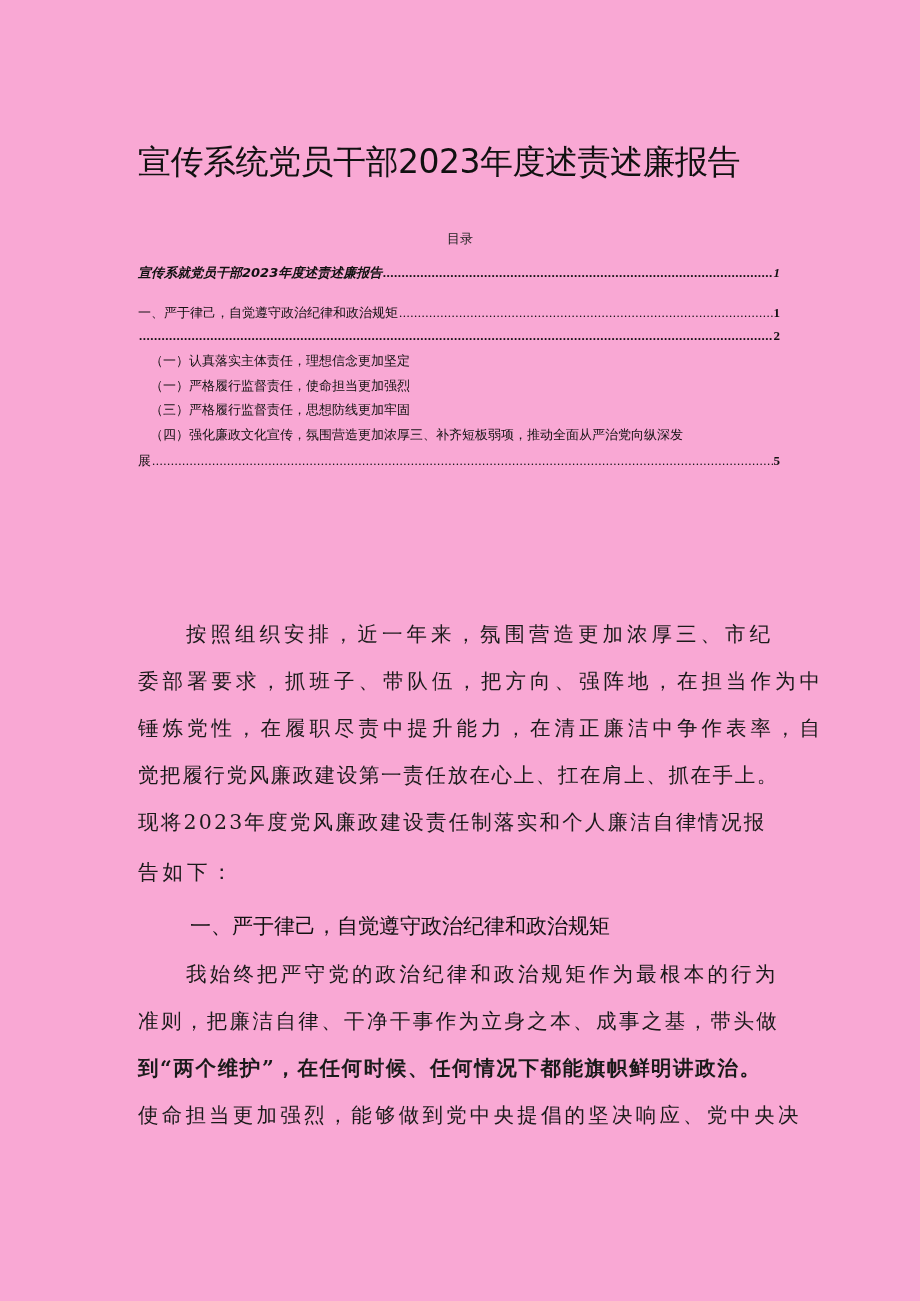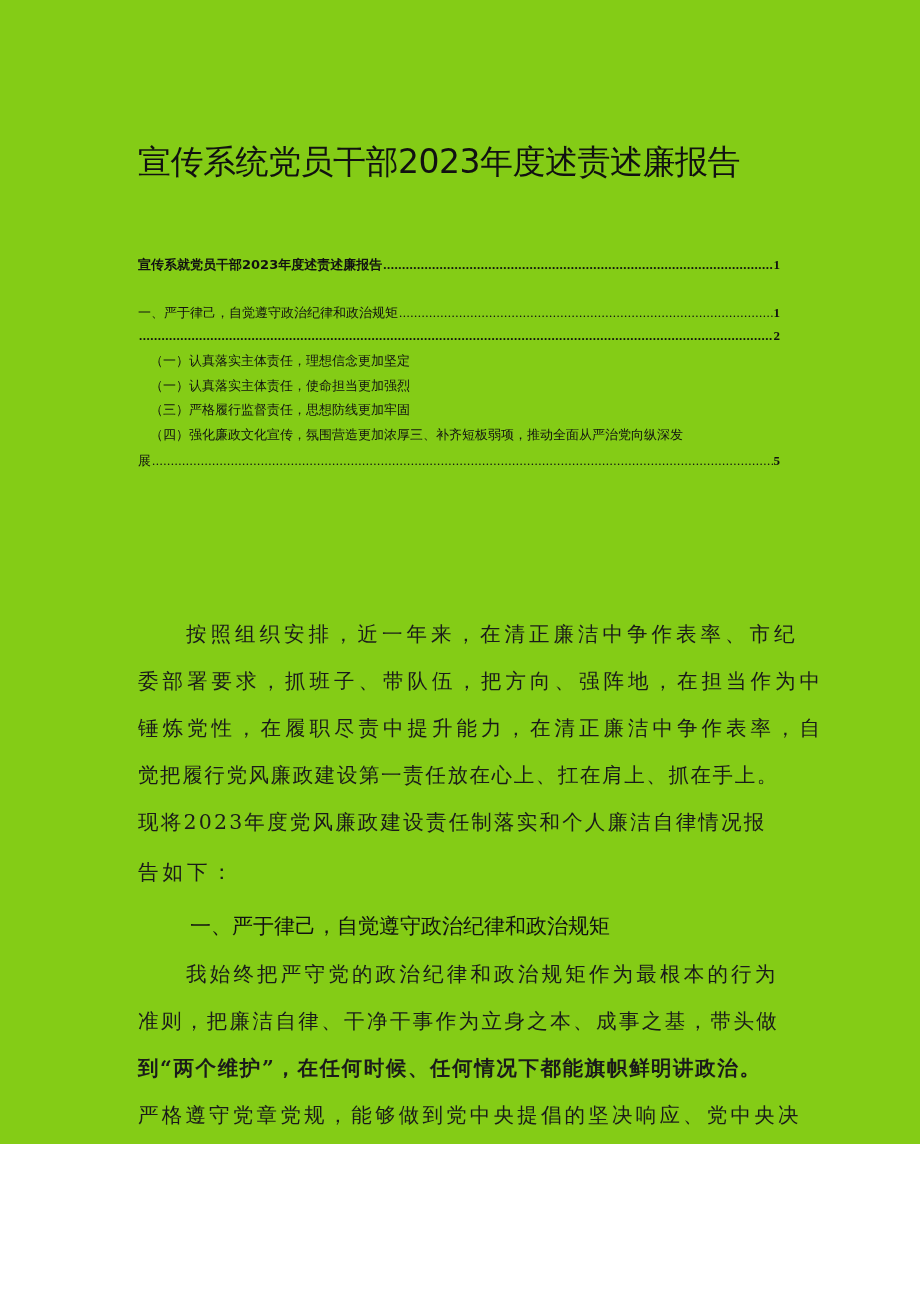--- a/index.html
+++ b/index.html
@@ -1,17 +1,17 @@
 <!DOCTYPE html>
 <html><head>
   <meta charset="utf-8">
   <style>
     html, body { margin: 0; padding: 0; background: #ffffff; }
     body { width: 920px; height: 1301px; position: relative; overflow: hidden; color: #111; }
-    .page { position: absolute; left: 0; top: 0; width: 920px; height: 1144px; background: #84cc16; }
+    .page { position: absolute; left: 0; top: 0; width: 920px; height: 1301px; background: #f9a8d4; }
     .title { position: absolute; left: 138px; top: 140px; width: 640px; font-family: "DejaVu Sans", sans-serif; font-size: 33px; letter-spacing: -0.5px; color: #111; white-space: nowrap; }
     .toc-heading { position: absolute; left: 0; width: 920px; top: 230px; text-align: center; font-family: "DejaVu Sans", sans-serif; font-size: 13px; color: #222; }
     .toc { position: absolute; left: 138px; width: 642px; font-family: "DejaVu Sans", sans-serif; font-size: 13px; color: #111; }
     .toc-row { position: absolute; left: 0; width: 642px; display: flex; align-items: baseline; white-space: nowrap; }
     .toc-row .label { flex: 0 0 auto; }
     .toc-row .dots { flex: 1 1 auto; overflow: hidden; margin: 0 1px; letter-spacing: 0.5px; font-family: "Liberation Serif", serif; font-weight: bold; }
     .toc-row .dots::before { content: "......................................................................................................................................................................................................................................................"; }
     .toc-row .page-num { flex: 0 0 auto; font-family: "Liberation Serif", serif; font-weight: bold; }
     .bold { font-weight: bold; }
     .toc-sub { position: absolute; left: 12px; white-space: nowrap; }
@@ -19,58 +19,59 @@
     .line { position: absolute; left: 0; white-space: nowrap; letter-spacing: 4px; }
     .h1 { position: absolute; left: 190px; top: 912px; font-family: "DejaVu Sans", sans-serif; font-size: 21px; color: #111; white-space: nowrap; }
   </style>
 </head>
 <body>
 
 <div class="page">
 
   <div class="title">宣传系统党员干部2023年度述责述廉报告</div>
 
+  <div class="toc-heading">目录</div>
 
   <div class="toc" style="top:0;">
-    <div class="toc-row bold" style="top:256px;">
+    <div class="toc-row bold" style="top:264px;font-style:italic;">
       <span class="label">宣传系就党员干部2023年度述责述廉报告</span>
       <span class="dots"></span>
       <span class="page-num">1</span>
     </div>
     <div class="toc-row" style="top:304px;">
       <span class="label">一、严于律己，自觉遵守政治纪律和政治规矩</span>
       <span class="dots" style="font-weight:normal;"></span>
       <span class="page-num">1</span>
     </div>
     <div class="toc-row" style="top:328px;">
       <span class="dots"></span>
       <span class="page-num">2</span>
     </div>
     <div class="toc-sub" style="top:352px;">（一）认真落实主体责任，理想信念更加坚定</div>
-    <div class="toc-sub" style="top:377px;">（一）认真落实主体责任，使命担当更加强烈</div>
+    <div class="toc-sub" style="top:377px;">（一）严格履行监督责任，使命担当更加强烈</div>
     <div class="toc-sub" style="top:401px;">（三）严格履行监督责任，思想防线更加牢固</div>
     <div class="toc-sub" style="top:426px;text-align:center;">（四）强化廉政文化宣传，氛围营造更加浓厚三、补齐短板弱项，推动全面从严治党向纵深发</div>
     <div class="toc-row" style="top:452px;">
       <span class="label">展</span>
       <span class="dots" style="font-weight:normal;"></span>
       <span class="page-num">5</span>
     </div>
   </div>
 
   <div class="body-text" style="top:0;">
-    <div class="line" style="top:620px; left:48px;">按照组织安排，近一年来，在清正廉洁中争作表率、市纪</div>
+    <div class="line" style="top:620px; left:48px;">按照组织安排，近一年来，氛围营造更加浓厚三、市纪</div>
     <div class="line" style="top:667px;text-align:right;">委部署要求，抓班子、带队伍，把方向、强阵地，在担当作为中</div>
     <div class="line" style="top:714px;">锤炼党性，在履职尽责中提升能力，在清正廉洁中争作表率，自</div>
     <div class="line" style="top:761px; letter-spacing:1.6px;text-align:center;">觉把履行党风廉政建设第一责任放在心上、扛在肩上、抓在手上。</div>
     <div class="line" style="top:808px; letter-spacing:2.2px;">现将2023年度党风廉政建设责任制落实和个人廉洁自律情况报</div>
     <div class="line" style="top:858px;">告如下：</div>
   </div>
 
   <div class="h1">一、严于律己，自觉遵守政治纪律和政治规矩</div>
 
   <div class="body-text" style="top:0;">
     <div class="line" style="top:960px; left:48px; letter-spacing:3.2px;">我始终把严守党的政治纪律和政治规矩作为最根本的行为</div>
     <div class="line" style="top:1007px; letter-spacing:2.4px;">准则，把廉洁自律、干净干事作为立身之本、成事之基，带头做</div>
     <div class="line" style="top:1054px; letter-spacing:1.6px;font-weight:bold;">到“两个维护”，在任何时候、任何情况下都能旗帜鲜明讲政治。</div>
-    <div class="line" style="top:1101px; letter-spacing:3.2px;">严格遵守党章党规，能够做到党中央提倡的坚决响应、党中央决</div>
+    <div class="line" style="top:1101px; letter-spacing:3.2px;">使命担当更加强烈，能够做到党中央提倡的坚决响应、党中央决</div>
   </div>
 
 </div>
 
 </body></html>

